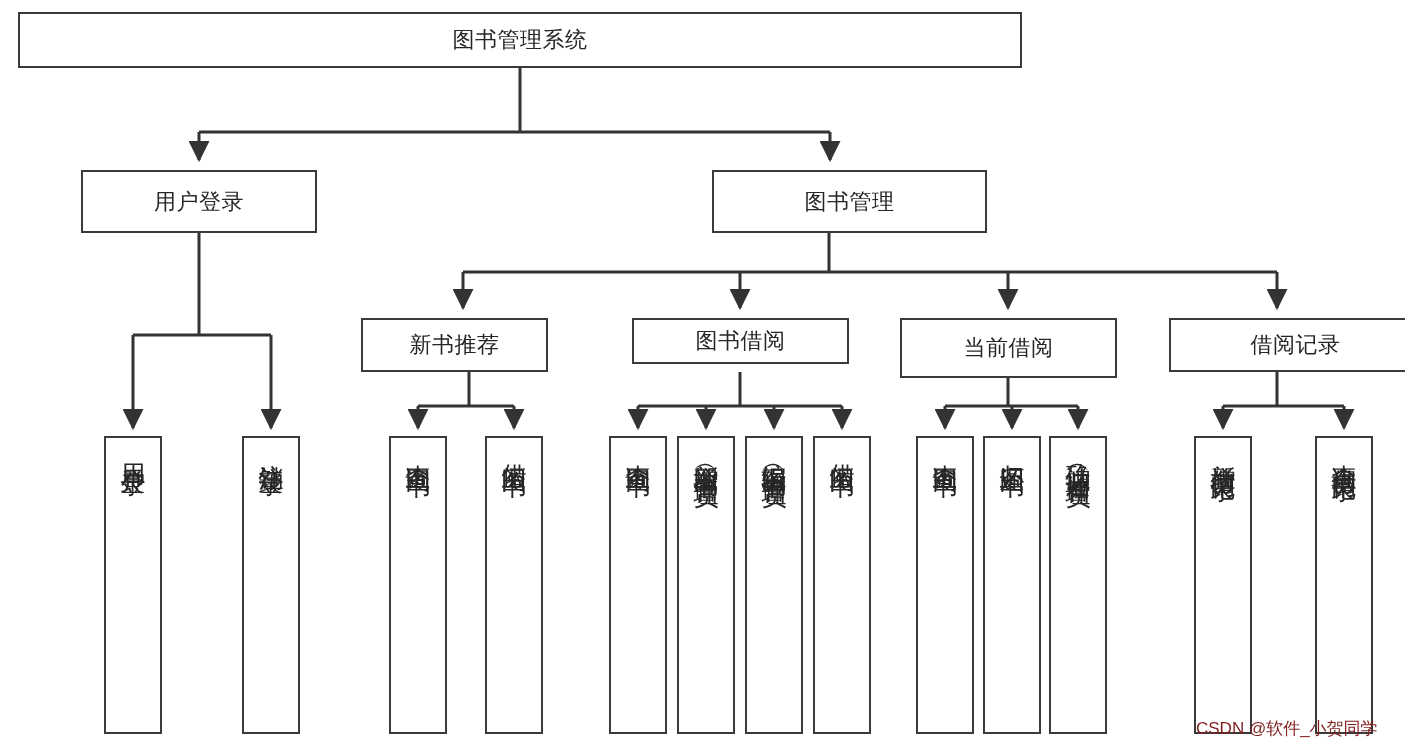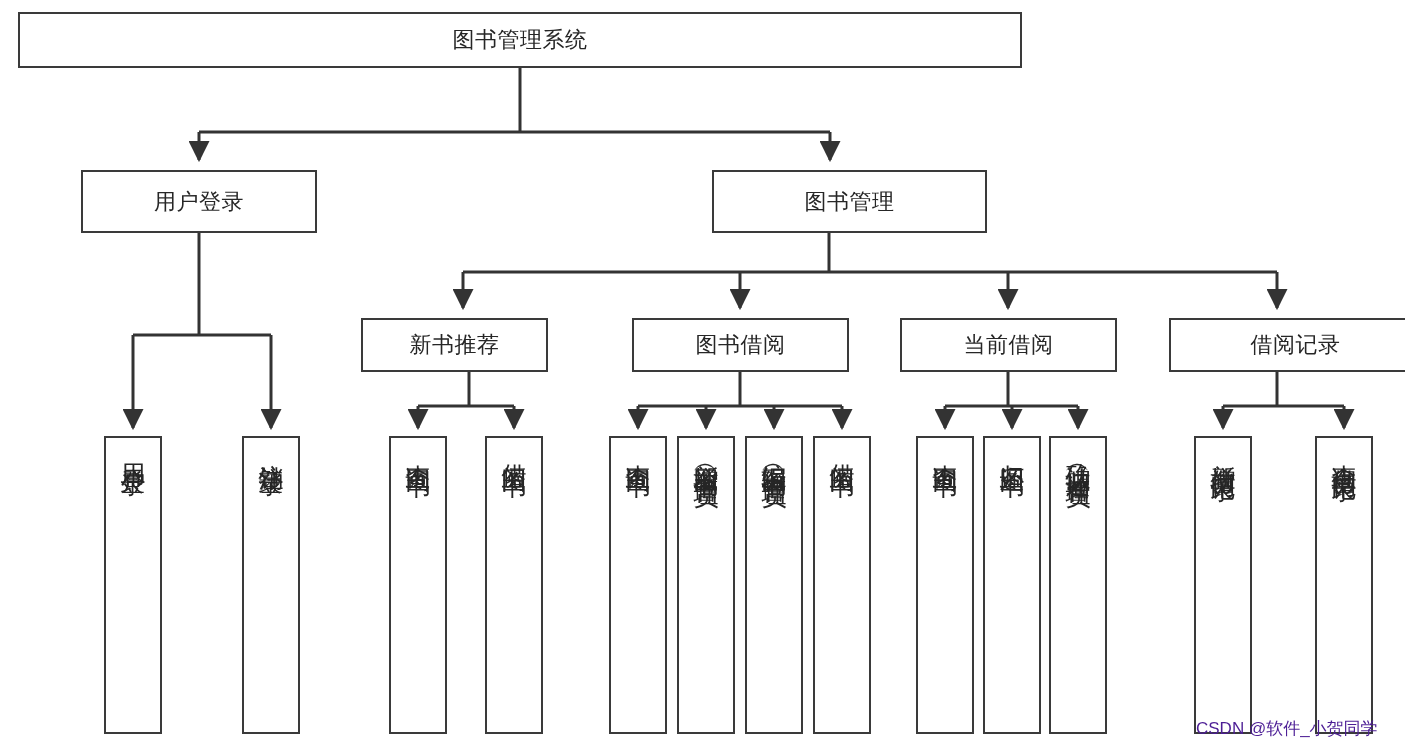--- a/index.html
+++ b/index.html
@@ -57,21 +57,21 @@
   .node.vert .lbl {
     writing-mode: vertical-rl;
     text-orientation: upright;
     font-size: 25px;
     letter-spacing: 3px;
     line-height: 1;
   }
   .watermark {
     position: absolute;
     font-size: 17px;
-    color: #4c1d95;
+    color: #7f1d1d;
     white-space: nowrap;
     z-index: 3;
     font-family: "Liberation Sans", "DejaVu Sans", sans-serif;
   }
 </style>
 </head>
 <body>
 
 <div id="canvas">
 
@@ -132,24 +132,24 @@
   <div class="node horiz" style="left:81px; top:170px; width:236px; height:63px;">
     <span class="lbl">用户登录</span>
   </div>
   <div class="node horiz" style="left:712px; top:170px; width:275px; height:63px;">
     <span class="lbl">图书管理</span>
   </div>
 
   <div class="node horiz" style="left:361px; top:318px; width:187px; height:54px;">
     <span class="lbl">新书推荐</span>
   </div>
-  <div class="node horiz" style="left:632px; top:318px; width:217px; height:54px;">
+  <div class="node horiz" style="left:632px; top:318px; width:217px; height:46px;">
     <span class="lbl">图书借阅</span>
   </div>
-  <div class="node horiz" style="left:900px; top:318px; width:217px; height:54px;">
+  <div class="node horiz" style="left:900px; top:318px; width:217px; height:60px;">
     <span class="lbl">当前借阅</span>
   </div>
   <div class="node horiz" style="left:1169px; top:318px; width:253px; height:54px;">
     <span class="lbl">借阅记录</span>
   </div>
 
   <div class="node vert" style="left:104px; top:436px; width:58px; height:298px;">
     <span class="lbl">用户登录</span>
   </div>
   <div class="node vert" style="left:242px; top:436px; width:58px; height:298px;">

